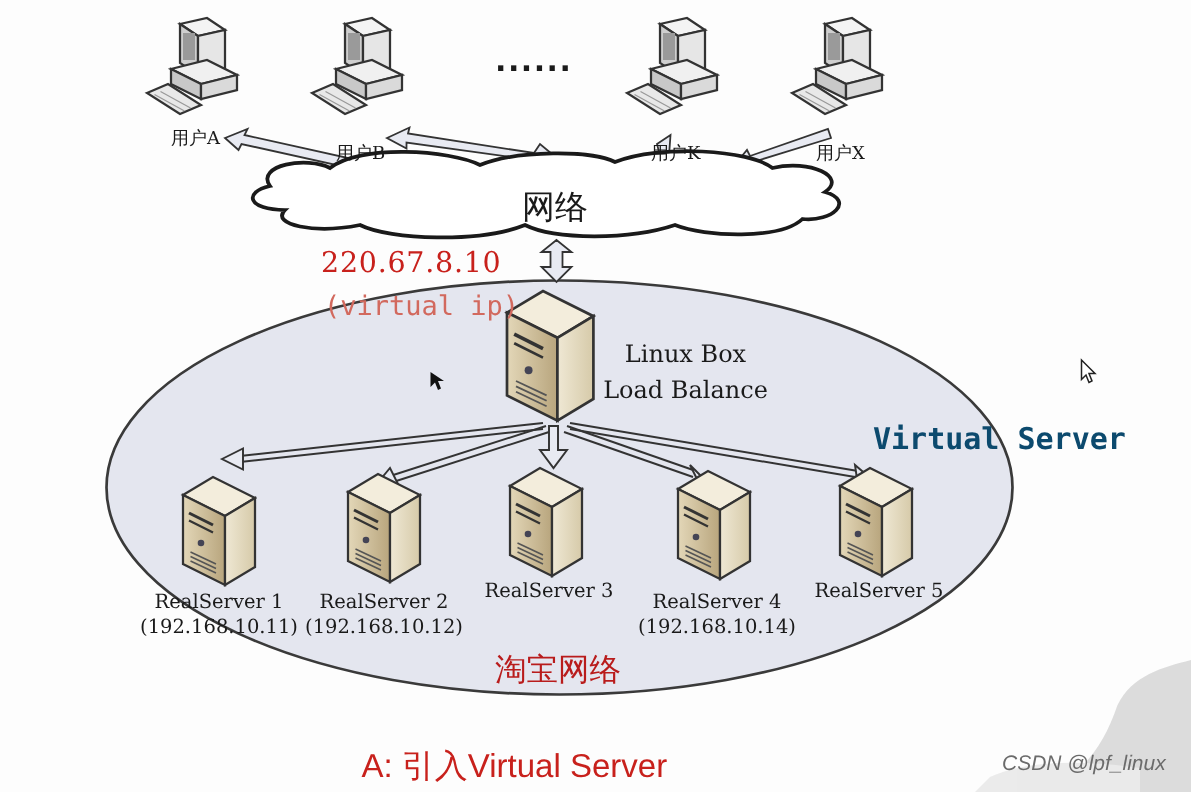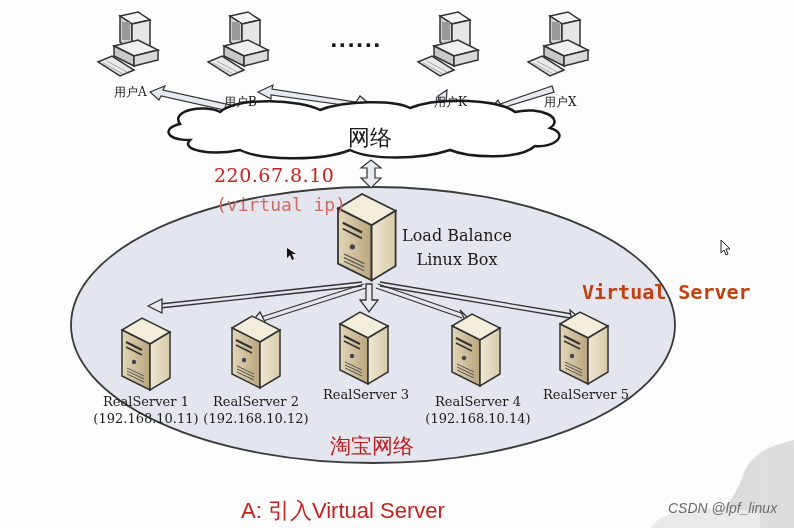--- a/index.html
+++ b/index.html
@@ -5,21 +5,21 @@
   html, body { margin: 0; padding: 0; }
   body { width: 794px; height: 528px; background: #fdfdfd; position: relative; overflow: hidden;
          font-family: "DejaVu Serif", serif; }
   #stage { position: absolute; left: 0; top: 0; width: 794px; height: 528px; }
   .lbl { position: absolute; white-space: nowrap; color: #1a1a1a; }
   .user-lbl { font-size: 12px; font-family: "DejaVu Serif", serif; }
   .srv-lbl { font-size: 13px; font-family: "DejaVu Serif", serif; text-align: center; line-height: 17px; }
   .red { color: #c8211c; }
   .ip { font-size: 19px; font-family: "DejaVu Serif", serif; letter-spacing: 0.5px; }
   .vip { font-size: 18px; font-family: "DejaVu Sans Mono", monospace; color: #d2695e; }
-  .vs { font-size: 20px; font-family: "DejaVu Sans Mono", monospace; font-weight: bold; color: #c2410c; }
+  .vs { font-size: 20px; font-family: "DejaVu Sans Mono", monospace; font-weight: bold; color: #0c4a6e; }
   .lb { font-size: 16px; font-family: "DejaVu Serif", serif; text-align: center; line-height: 24px; }
   .cloud-lbl { font-size: 22px; font-family: "DejaVu Sans", sans-serif; }
   .taobao { font-size: 21px; font-family: "DejaVu Serif", serif; color: #b91c1c; }
   .dots { font-size: 20px; font-weight: bold; letter-spacing: 1px; font-family: "DejaVu Sans", sans-serif; }
   .caption { font-size: 22px; font-family: "Liberation Sans", sans-serif; color: #c8211c; }
   .watermark { font-size: 14px; font-family: "Liberation Sans", sans-serif; color: #6b6b6b; }
 </style>
 </head>
 <body>
 
@@ -125,22 +125,22 @@
 <span class="lbl user-lbl" style="left:224px; top:94px;">用户B</span>
 <span class="lbl user-lbl" style="left:434px; top:94px;">用户K</span>
 <span class="lbl user-lbl" style="left:544px; top:94px;">用户X</span>
 
 <span class="lbl cloud-lbl" style="left:348px; top:123px;">网络</span>
 
 <span class="lbl ip red" style="left:214px; top:164px;">220.67.8.10</span>
 <span class="lbl vip" style="left:216px; top:194px;">(virtual ip)</span>
 
 <div class="lbl lb" style="left:398px; top:224px; width:118px;">
+  <div>Linux Box</div>
   <div>Load Balance</div>
-  <div>Linux Box</div>
 </div>
 
 <span class="lbl vs" style="left:582px; top:280px;">Virtual Server</span>
 
 <div class="lbl srv-lbl" style="left:86px; top:393px; width:120px;">
   <div>RealServer 1</div>
   <div>(192.168.10.11)</div>
 </div>
 <div class="lbl srv-lbl" style="left:196px; top:393px; width:120px;">
   <div>RealServer 2</div>

